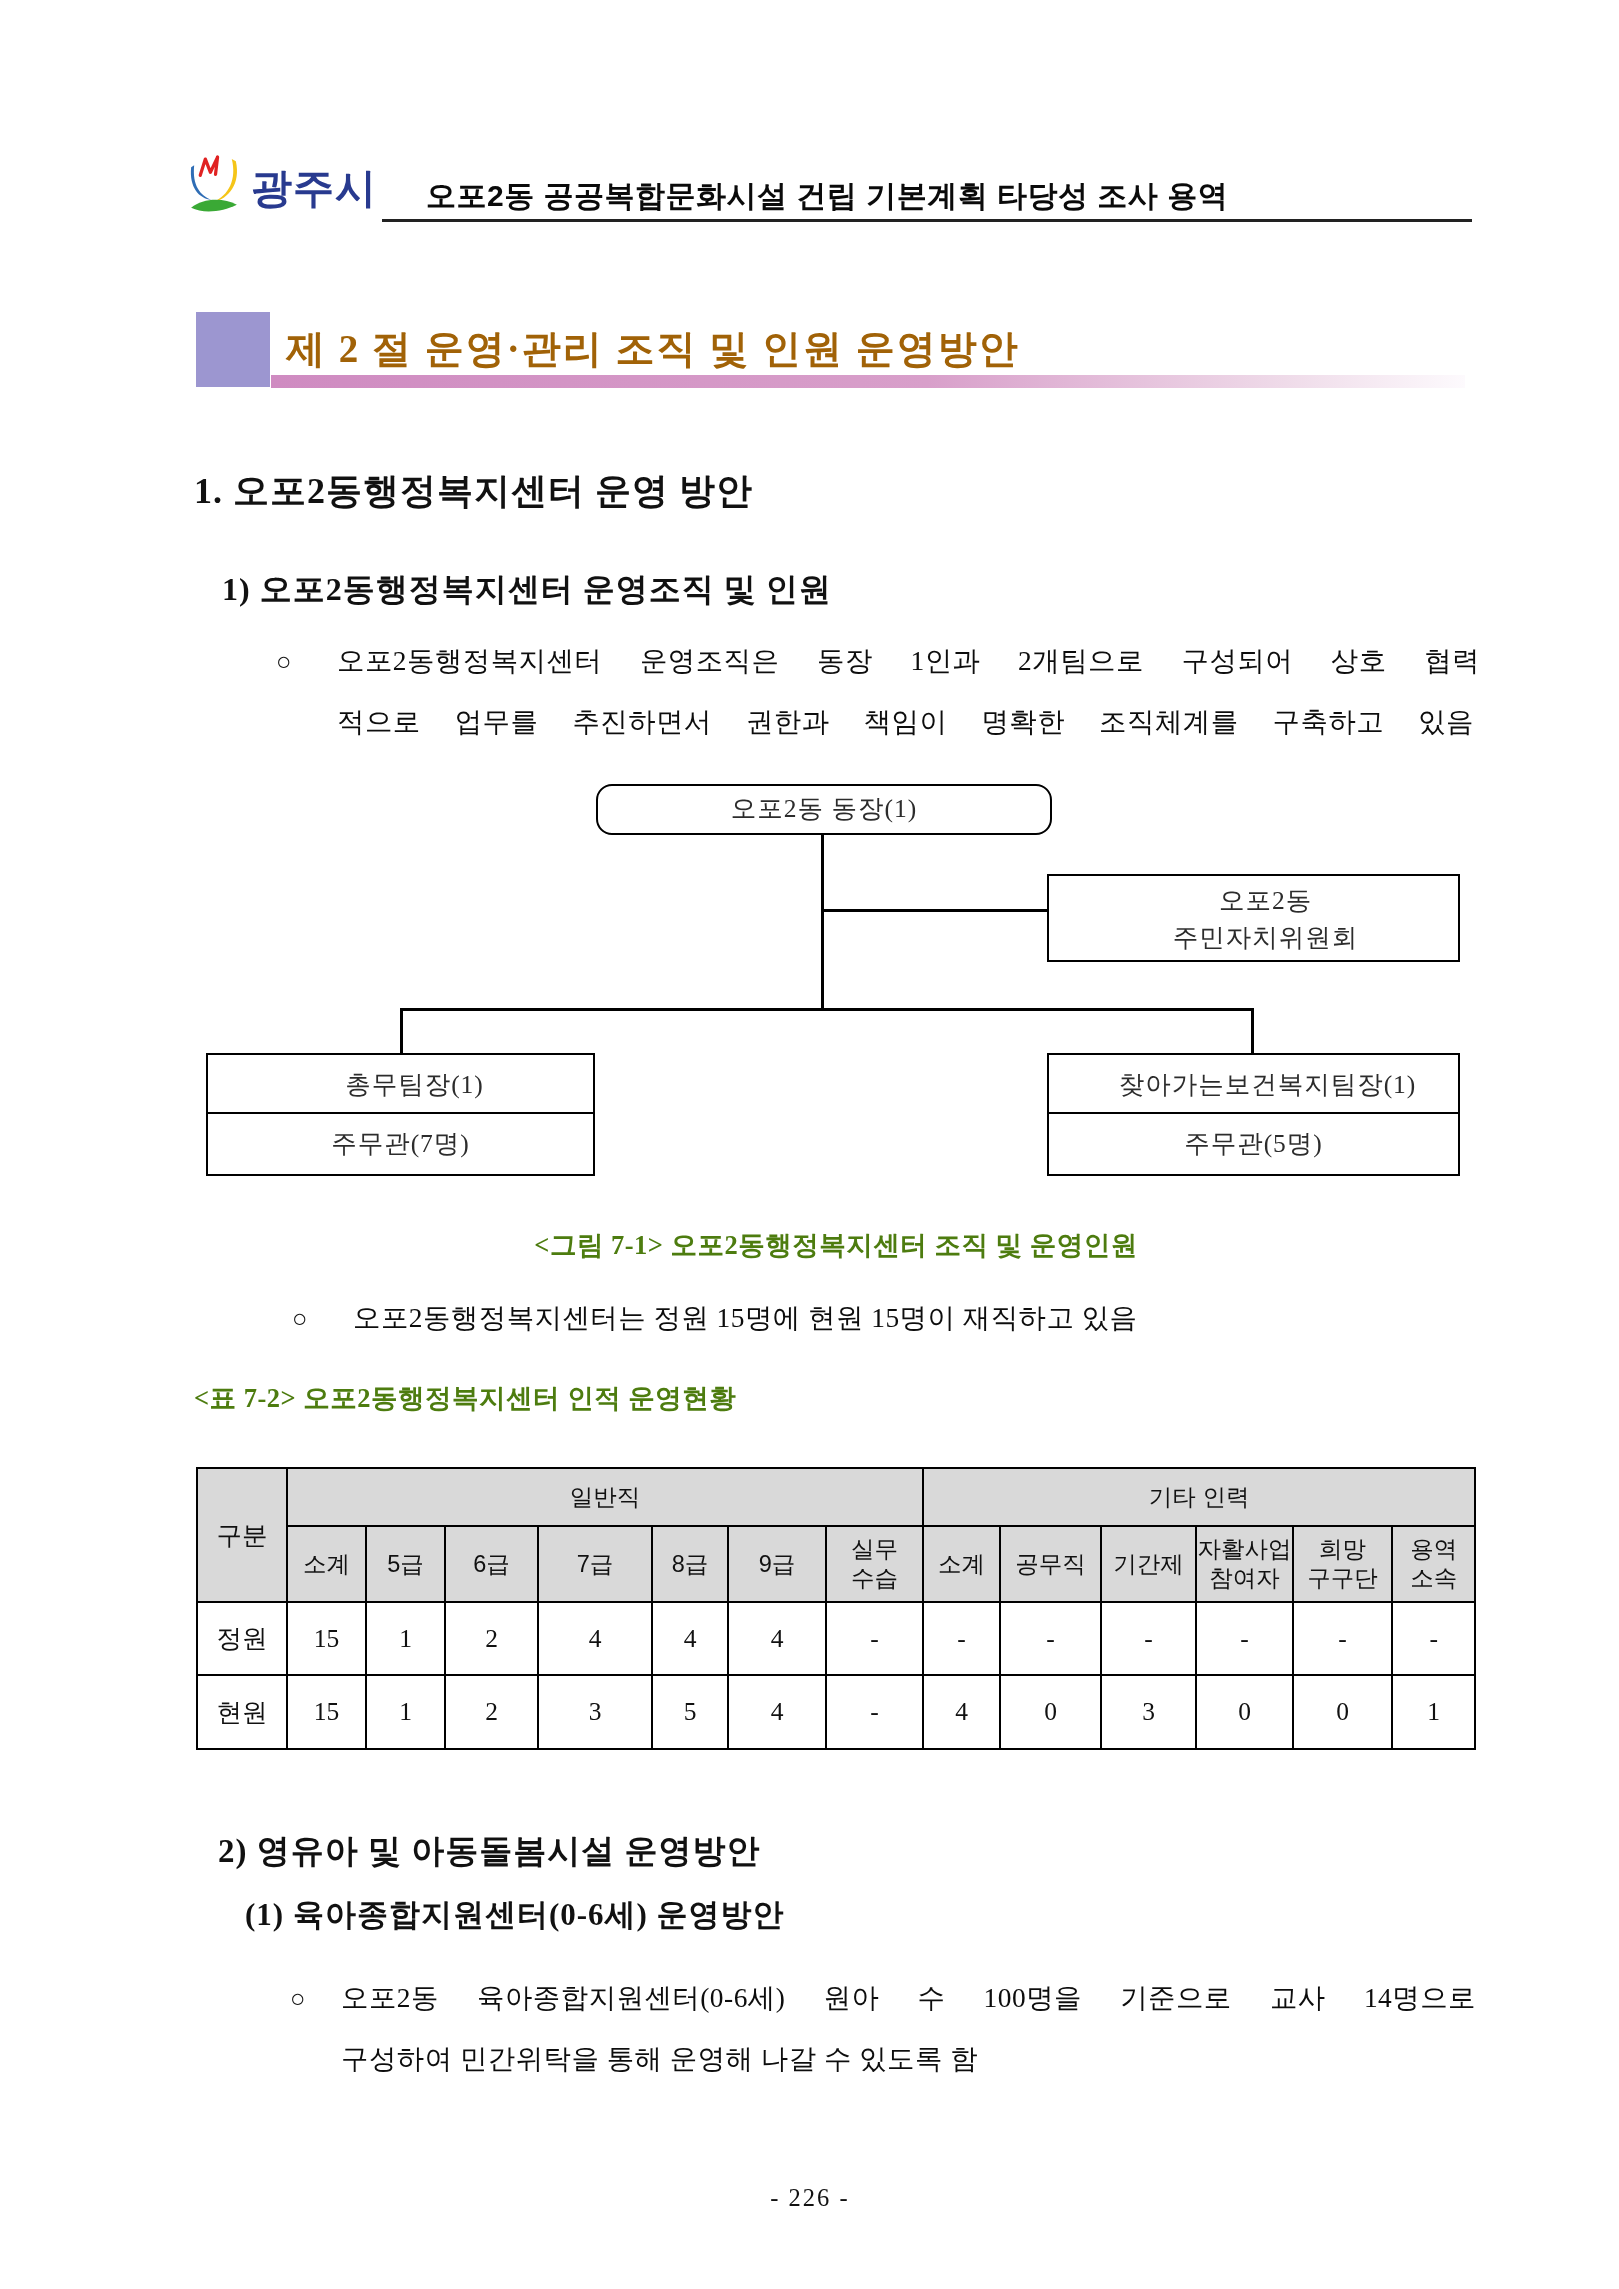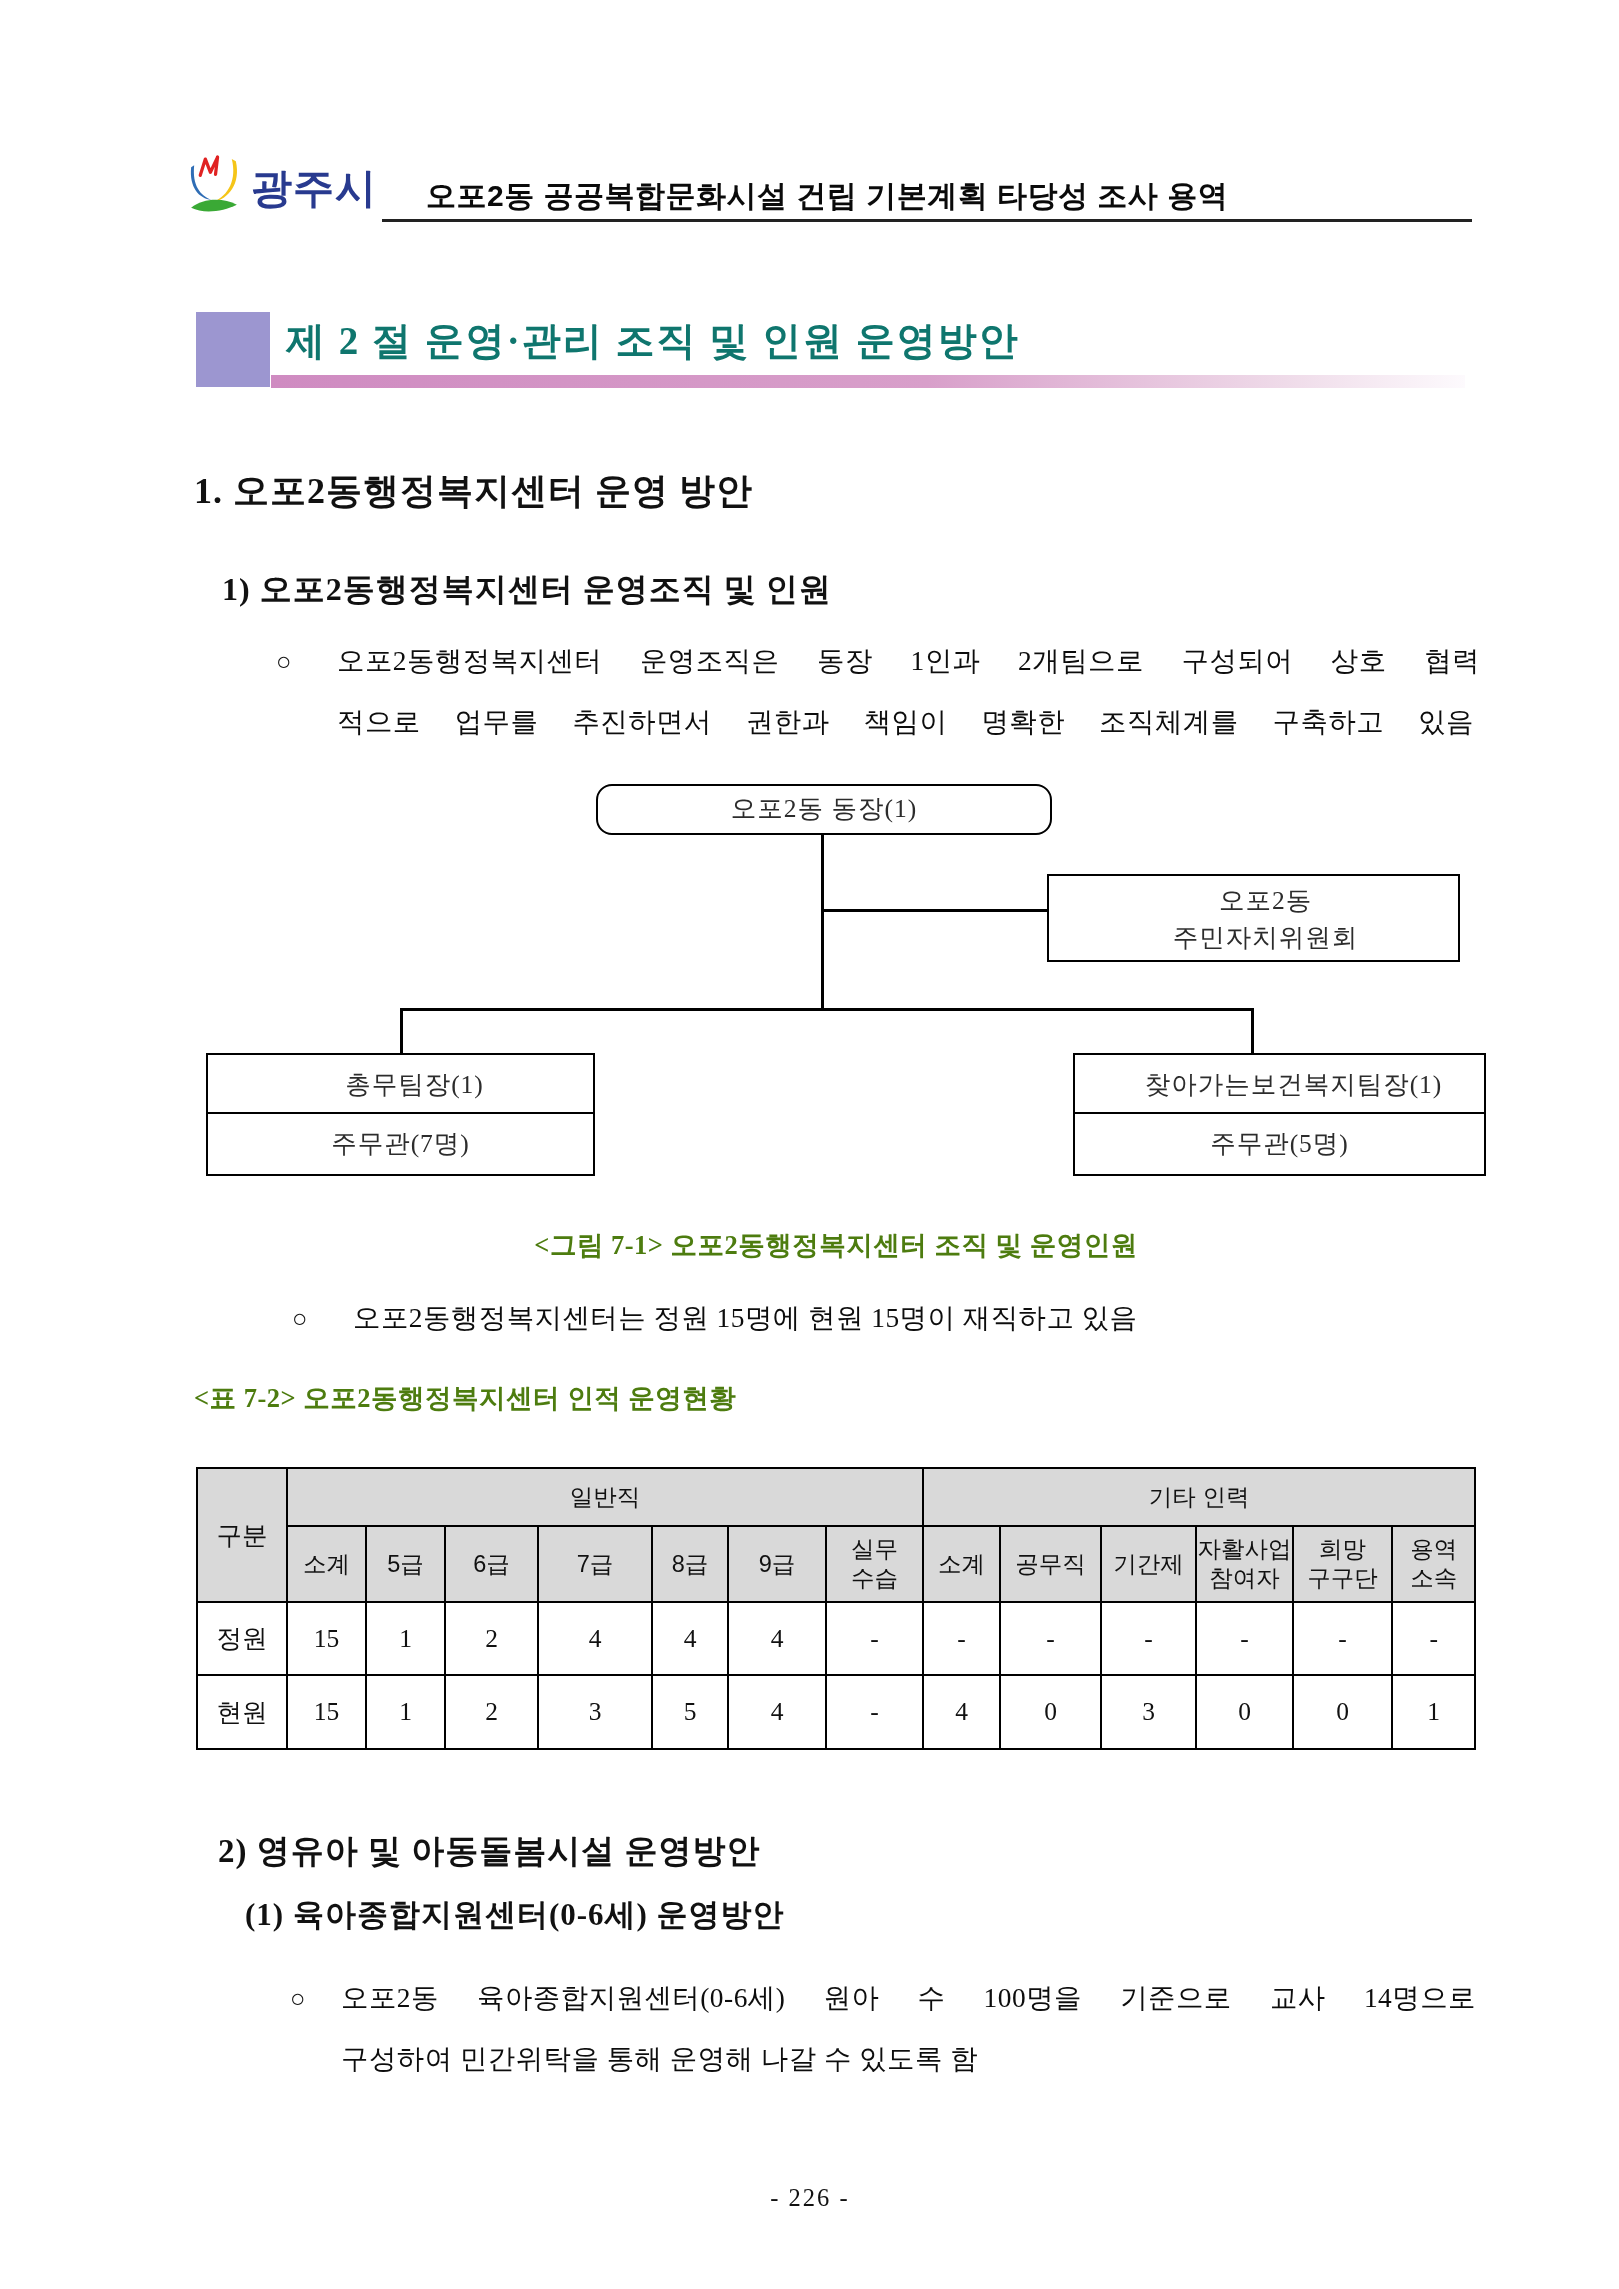--- a/index.html
+++ b/index.html
@@ -12,21 +12,21 @@
                font-family:"Liberation Sans","DejaVu Sans",sans-serif; letter-spacing:1px; }
   .doc-title { left:394px; top:176px; font-size:30px; font-weight:bold; color:#0a0a0a;
                font-family:"Liberation Sans","DejaVu Sans",sans-serif; letter-spacing:0.5px;margin-left:32px; }
   .header-rule { left:382px; top:219px; width:1090px; height:2.9px; background:#222; }
 
   
   .sec-box { left:196px; top:312px; width:74px; height:75px; background:#9c96d0; }
   .sec-bar { left:271px; top:375px; width:1194px; height:12.7px;
              background:linear-gradient(90deg,#d08cc2 0%,#d query49fc8 0%); }
   .sec-bar { background:linear-gradient(90deg,#cf8bc1 0%,#d89fca 55%,#efdbe9 85%,#fdfafd 100%); }
-  .sec-title { left:286px; top:314px; font-size:39px; font-weight:bold; letter-spacing:2px; color:#0f766e; }
+  .sec-title { left:286px; top:322px; font-size:39px; font-weight:bold; letter-spacing:2px; color:#a16207; }
 
   .h1 { left:194px; top:467px; font-size:36px; font-weight:bold; letter-spacing:1px; }
   .h2 { font-size:32px; font-weight:bold; letter-spacing:1px; }
   .h3 { font-size:31px; font-weight:bold; letter-spacing:1px; }
 
   .bullet-mark { font-size:25.5px; color:#111; }
   .body-line { font-size:27.4px; letter-spacing:0.5px; color:#0d0d0d; }
   .just { text-align:justify; text-align-last:justify; }
 
   
@@ -94,21 +94,21 @@
   <div class="abs org-box" style="left:1047px; top:874px; width:413px; height:88px; padding-top:5.9px;padding-left:24px;">
     <div style="line-height:37px;">오포2동</div>
     <div style="line-height:37px;">주민자치위원회</div>
   </div>
 
   <div class="abs org-box" style="left:206px; top:1053px; width:389px; height:123px;">
     <div class="org-cell-top">총무팀장(1)</div>
     <div class="org-cell-bot">주무관(7명)</div>
   </div>
 
-  <div class="abs org-box" style="left:1047px; top:1053px; width:413px; height:123px;margin-left:26px;">
+  <div class="abs org-box" style="left:1047px; top:1053px; width:413px; height:123px;">
     <div class="org-cell-top">찾아가는보건복지팀장(1)</div>
     <div class="org-cell-bot">주무관(5명)</div>
   </div>
 
   <div class="abs caption" style="left:836px; top:1227px; transform:translateX(-50%); white-space:nowrap;">&lt;그림 7-1&gt; 오포2동행정복지센터 조직 및 운영인원</div>
 
   <div class="abs bullet-mark" style="left:292px; top:1304px;">○</div>
   <div class="abs body-line" style="left:353px; top:1300px;">오포2동행정복지센터는 정원 15명에 현원 15명이 재직하고 있음</div>
 
   <div class="abs caption" style="left:194px; top:1380px;">&lt;표 7-2&gt; 오포2동행정복지센터 인적 운영현황</div>

